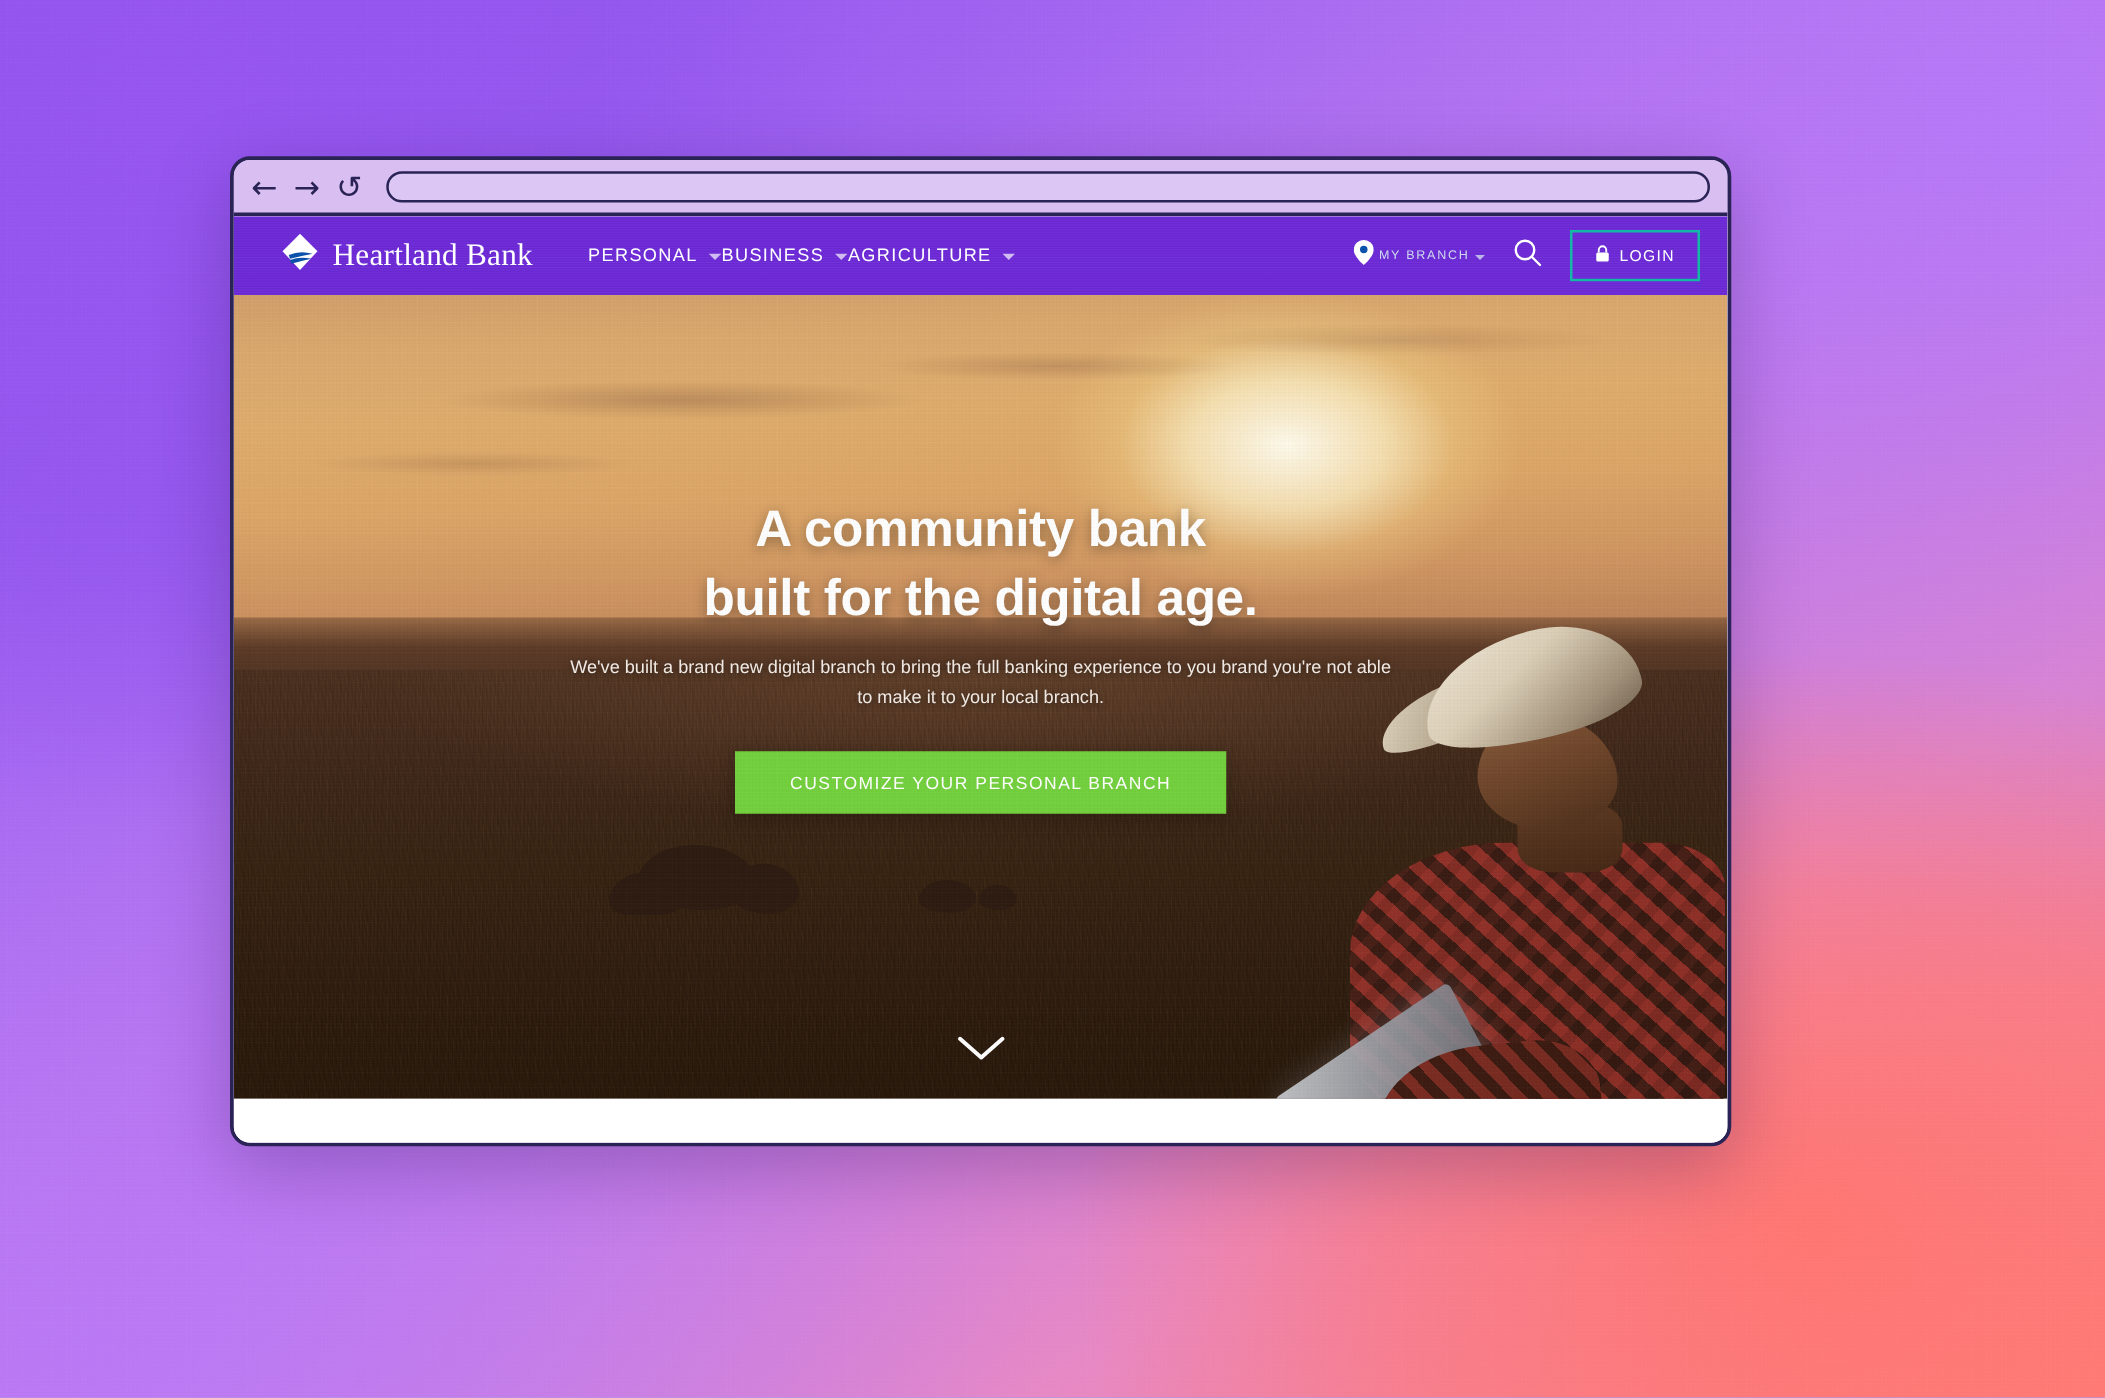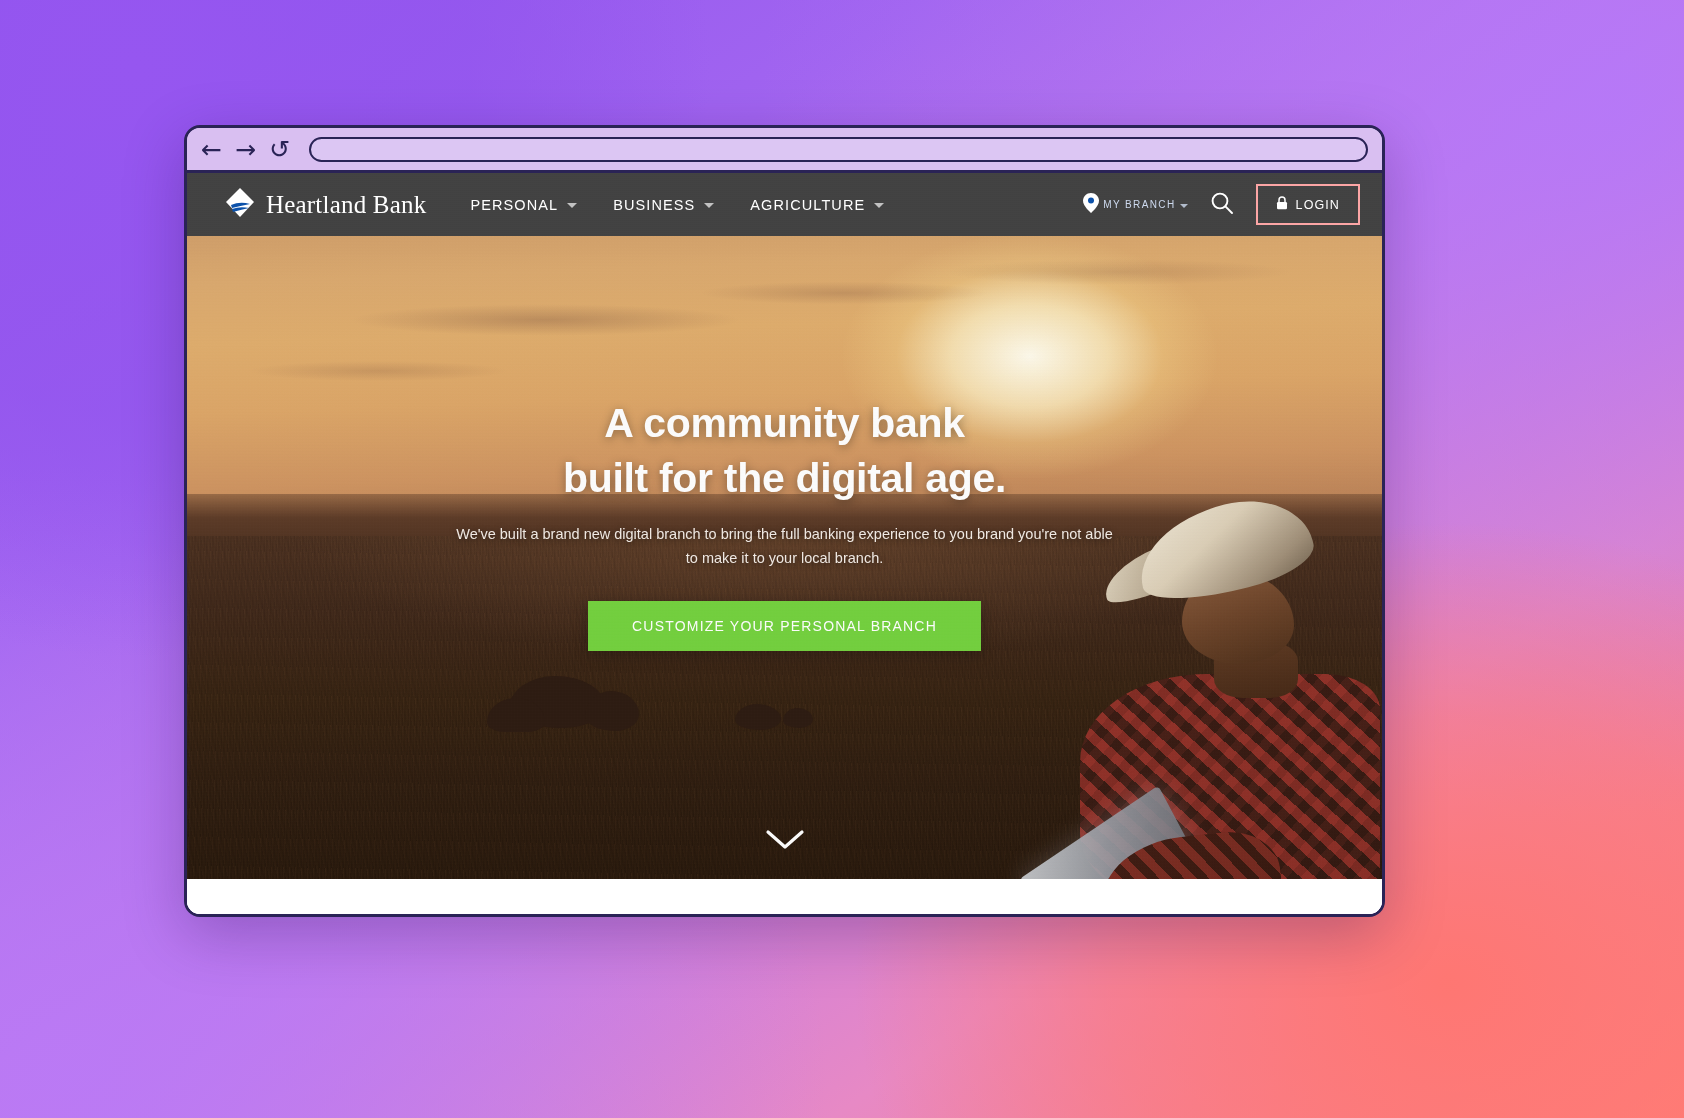--- a/index.html
+++ b/index.html
@@ -88,21 +88,21 @@
   #viewport {
     height: 744px;
     background: #ffffff;
     position: relative;
     overflow: hidden;
   }
 
   
   #site-header {
     height: 63px;
-    background: #404040;
+    background: #6d28d9;
     display: flex;
     align-items: center;
     padding: 0 22px 0 36px;
     position: relative;
     z-index: 5;
   }
   #site-header::after {
     content: "";
     position: absolute;
     inset: 0;
@@ -124,21 +124,20 @@
     color: #fff;
     font-family: "Liberation Serif", serif;
     font-size: 25px;
     letter-spacing: 0.2px;
     white-space: nowrap;
   }
 
   #main-nav {
     display: flex;
     align-items: center;
-    gap: 36px;
     position: relative;
     z-index: 2;
   }
   .nav-item {
     display: flex;
     align-items: center;
     gap: 9px;
     color: #ffffff;
     font-size: 14.5px;
     letter-spacing: 1.1px;
@@ -176,21 +175,21 @@
   }
   .chev-sm {
     width: 0; height: 0;
     border-left: 4px solid transparent;
     border-right: 4px solid transparent;
     border-top: 4px solid rgba(205,217,238,0.8);
     margin-top: 2px;
   }
   #search-button { cursor: pointer; display: flex; align-items: center; }
   #login-button {
-    border: 2px solid #fca5a5;
+    border: 2px solid #14b8a6;
     color: #ffffff;
     font-size: 12.5px;
     letter-spacing: 1.1px;
     padding: 10px 18px;
     display: flex;
     align-items: center;
     gap: 8px;
     cursor: pointer;
     white-space: nowrap;
   }

